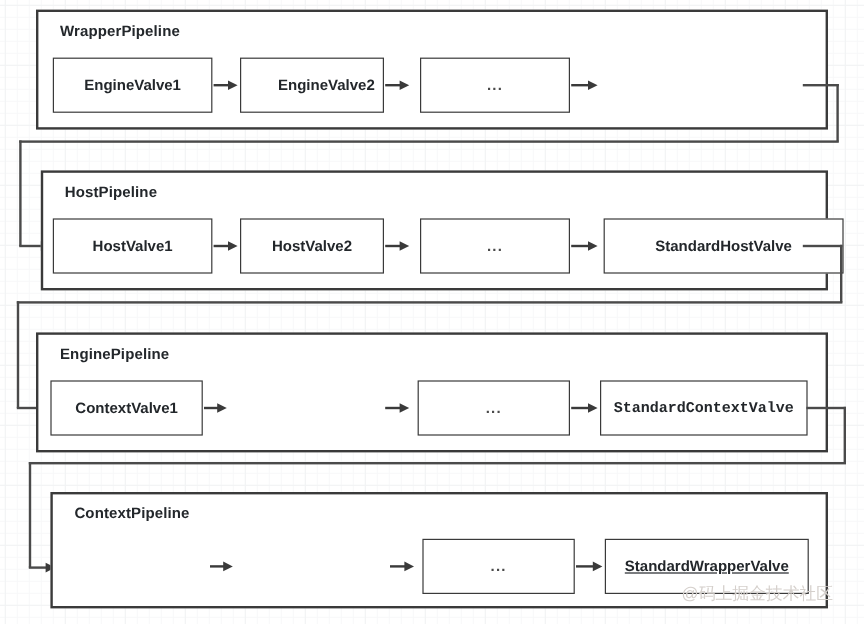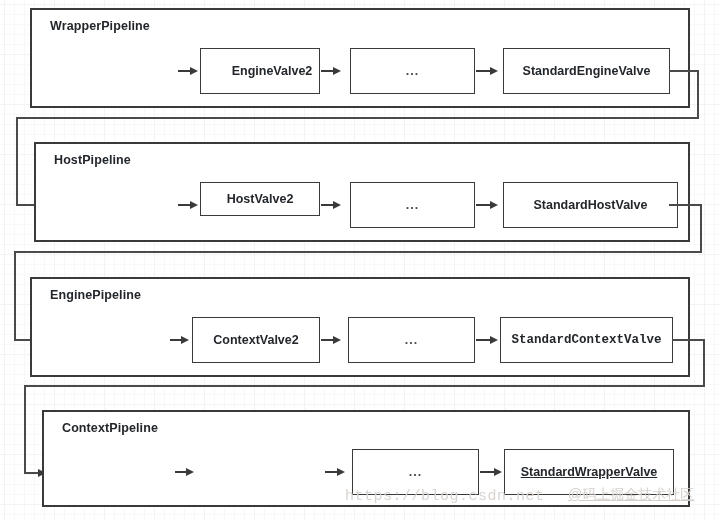--- a/index.html
+++ b/index.html
@@ -105,84 +105,84 @@
     left: 345px;
     top: 488px;
     font-family: "Liberation Mono", monospace;
     letter-spacing: 0.5px;
   }
   .watermark.brand {
     left: 568px;
     top: 486px;
     font-size: 14px;
     color: #d5d0cc;
-    text-decoration: underline;
   }
 </style>
 </head>
 <body>
 
 <div id="canvas">
 
   <div class="pipeline" style="left:30px; top:8px; width:660px; height:100px;">
     <div class="pipeline-label">WrapperPipeline</div>
   </div>
 
+  <div class="valve" style="left:44px; top:48px; width:133px; height:46px;">EngineValve1</div>
   <div class="arrow-h" style="left:178px; top:70px; width:14px;"></div>
   <div class="arrow-head" style="left:190px; top:66.5px;"></div>
 
   <div class="valve" style="left:200px; top:48px; width:120px; height:46px;padding-left:24px;">EngineValve2</div>
   <div class="arrow-h" style="left:321px; top:70px; width:14px;"></div>
   <div class="arrow-head" style="left:333px; top:66.5px;"></div>
 
   <div class="valve ellipsis" style="left:350px; top:48px; width:125px; height:46px;">...</div>
   <div class="arrow-h" style="left:476px; top:70px; width:16px;"></div>
   <div class="arrow-head" style="left:490px; top:66.5px;"></div>
 
-  <div class="valve" style="left:503px; top:48px; width:167px; height:46px;">StandardEngineValve</div>
 
   <div class="seg-h" style="left:669px; top:70px; width:30px;"></div>
   <div class="seg-v" style="left:697px; top:70px; height:48px;"></div>
   <div class="seg-h" style="left:16px; top:117px; width:683px;"></div>
   <div class="seg-v" style="left:16px; top:117px; height:88px;"></div>
   <div class="seg-h" style="left:16px; top:204px; width:22px;"></div>
   <div class="arrow-head" style="left:34px; top:200.5px;"></div>
 
   <div class="pipeline" style="left:34px; top:142px; width:656px; height:100px;">
     <div class="pipeline-label">HostPipeline</div>
   </div>
 
+  <div class="valve" style="left:44px; top:182px; width:133px; height:46px;">HostValve1</div>
   <div class="arrow-h" style="left:178px; top:204px; width:14px;"></div>
   <div class="arrow-head" style="left:190px; top:200.5px;"></div>
 
-  <div class="valve" style="left:200px; top:182px; width:120px; height:34px;">HostValve2</div>
+  <div class="valve" style="left:200px; top:182px; width:120px; height:46px;">HostValve2</div>
   <div class="arrow-h" style="left:321px; top:204px; width:14px;"></div>
   <div class="arrow-head" style="left:333px; top:200.5px;"></div>
 
   <div class="valve ellipsis" style="left:350px; top:182px; width:125px; height:46px;">...</div>
   <div class="arrow-h" style="left:476px; top:204px; width:16px;"></div>
   <div class="arrow-head" style="left:490px; top:200.5px;"></div>
 
-  <div class="valve" style="left:503px; top:182px; width:175px; height:46px;">StandardHostValve</div>
+  <div class="valve" style="left:503px; top:182px; width:200px; height:46px;">StandardHostValve</div>
 
   <div class="seg-h" style="left:669px; top:204px; width:33px;"></div>
   <div class="seg-v" style="left:700px; top:204px; height:48px;"></div>
   <div class="seg-h" style="left:14px; top:251px; width:688px;"></div>
   <div class="seg-v" style="left:14px; top:251px; height:89px;"></div>
   <div class="seg-h" style="left:14px; top:339px; width:22px;"></div>
   <div class="arrow-head" style="left:32px; top:335.5px;"></div>
 
   <div class="pipeline" style="left:30px; top:277px; width:660px; height:100px;">
     <div class="pipeline-label">EnginePipeline</div>
   </div>
 
+  <div class="valve" style="left:42px; top:317px; width:127px; height:46px;">ContextValve1</div>
   <div class="arrow-h" style="left:170px; top:339px; width:13px;"></div>
   <div class="arrow-head" style="left:181px; top:335.5px;"></div>
 
-  <div class="valve" style="left:192px; top:317px; width:128px; height:46px;">ContextValve2</div>
   <div class="arrow-h" style="left:321px; top:339px; width:14px;"></div>
   <div class="arrow-head" style="left:333px; top:335.5px;"></div>
 
   <div class="valve ellipsis" style="left:348px; top:317px; width:127px; height:46px;">...</div>
   <div class="arrow-h" style="left:476px; top:339px; width:16px;"></div>
   <div class="arrow-head" style="left:490px; top:335.5px;"></div>
 
   <div class="valve" style="left:500px; top:317px; width:173px; height:46px;font-family:Liberation Mono, monospace;">StandardContextValve</div>
 
   <div class="seg-h" style="left:672px; top:339px; width:33px;"></div>
@@ -201,16 +201,15 @@
 
   <div class="arrow-h" style="left:325px; top:471px; width:14px;"></div>
   <div class="arrow-head" style="left:337px; top:467.5px;"></div>
 
   <div class="valve ellipsis" style="left:352px; top:449px; width:127px; height:46px;">...</div>
   <div class="arrow-h" style="left:480px; top:471px; width:16px;"></div>
   <div class="arrow-head" style="left:494px; top:467.5px;"></div>
 
   <div class="valve" style="left:504px; top:449px; width:170px; height:46px;text-decoration:underline;">StandardWrapperValve</div>
 
-  <div class="watermark url">https://blog.csdn.net</div>
   <div class="watermark brand">@码上掘金技术社区</div>
 
 </div>
 
 </body></html>

